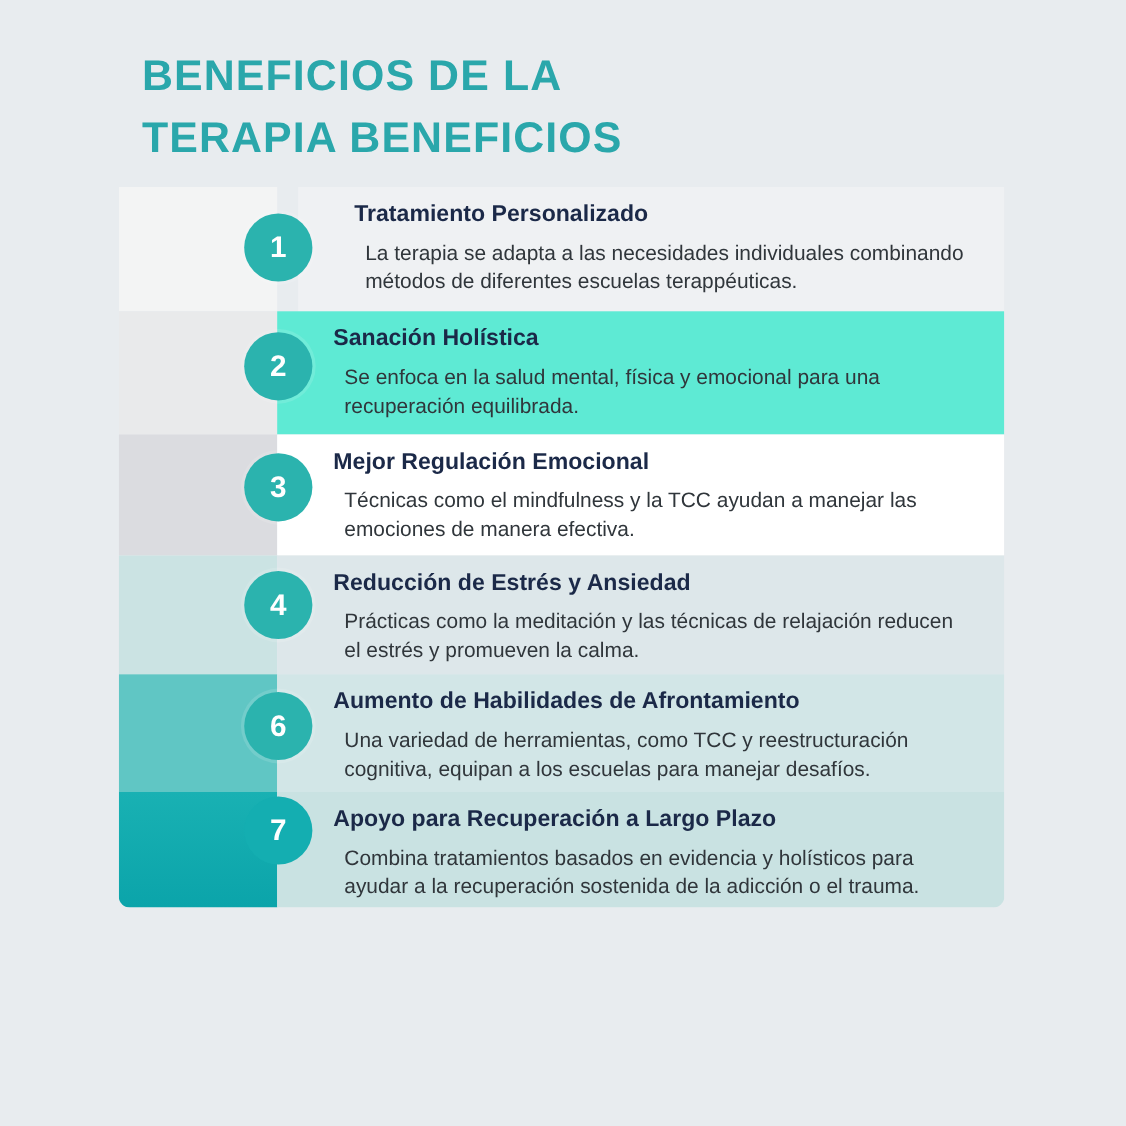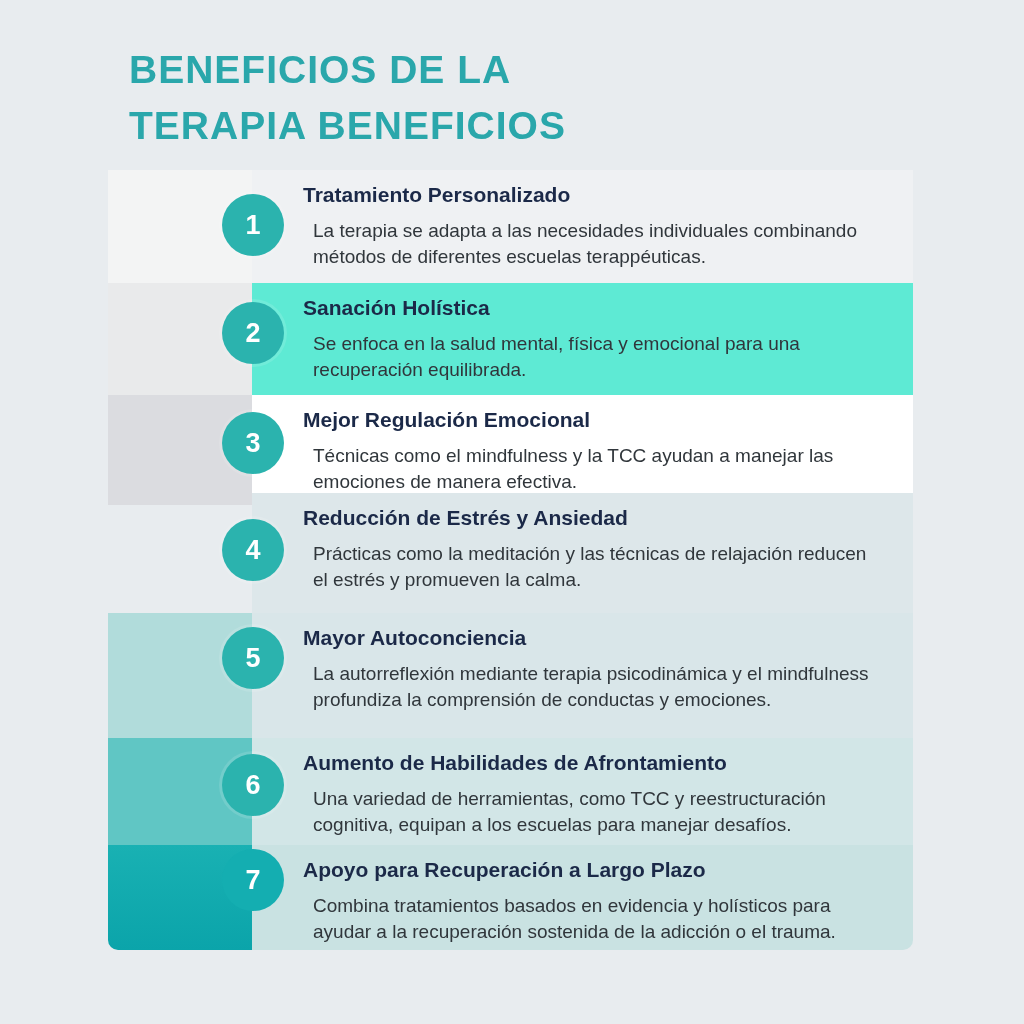--- a/index.html
+++ b/index.html
@@ -19,24 +19,24 @@
     font-weight:bold;letter-spacing:1px;
     color:#2aa7ab;
     text-transform:none;
   }
 
   .panel{
     position:absolute;left:108px;top:170px;width:805px;
     border-radius:0 0 10px 10px;overflow:hidden;
   }
   .row{position:relative;display:flex;box-sizing:border-box;}
-  .row-1{height:113px;}
+  .row-1{height:113px;gap:19px;}
   .row-2{height:112px;}
   .row-3{height:110px;}
-  .row-4{height:108px;align-items:flex-end;}
+  .row-4{height:108px;}
   .row-5{height:125px;}
   .row-6{height:107px;}
   .row-7{height:105px;}
 
   .band{width:144px;flex:0 0 144px;}
   .row-7 .band{background:linear-gradient(#19b1b3,#0ba4aa) !important;}
 
   .content-bg{
     flex:1;
     box-sizing:border-box;
@@ -115,30 +115,20 @@
       <div class="band" style="background: rgb(203, 227, 227);"></div>
       <div class="content-bg" style="background: rgb(221, 231, 234);">
         <h2 class="benefit-title">Reducción de Estrés y Ansiedad</h2>
         <p class="benefit-desc">Prácticas como la meditación y las técnicas de relajación reducen el estrés y promueven la calma.</p>
       </div>
       <div class="badge">
           <span>4</span>
         </div>
     </div>
 
-    <div class="row row-5">
-      <div class="band" style="background: rgb(177, 220, 219);"></div>
-      <div class="content-bg" style="background: rgb(217, 230, 233);">
-        <h2 class="benefit-title">Mayor Autoconciencia</h2>
-        <p class="benefit-desc">La autorreflexión mediante terapia psicodinámica y el mindfulness profundiza la comprensión de conductas y emociones.</p>
-      </div>
-      <div class="badge">
-          <span>5</span>
-        </div>
-    </div>
 
     <div class="row row-6">
       <div class="band" style="background: rgb(96, 198, 196);"></div>
       <div class="content-bg" style="background: rgb(210, 230, 231);">
         <h2 class="benefit-title">Aumento de Habilidades de Afrontamiento</h2>
         <p class="benefit-desc">Una variedad de herramientas, como TCC y reestructuración cognitiva, equipan a los escuelas para manejar desafíos.</p>
       </div>
       <div class="badge">
           <span>6</span>
         </div>

